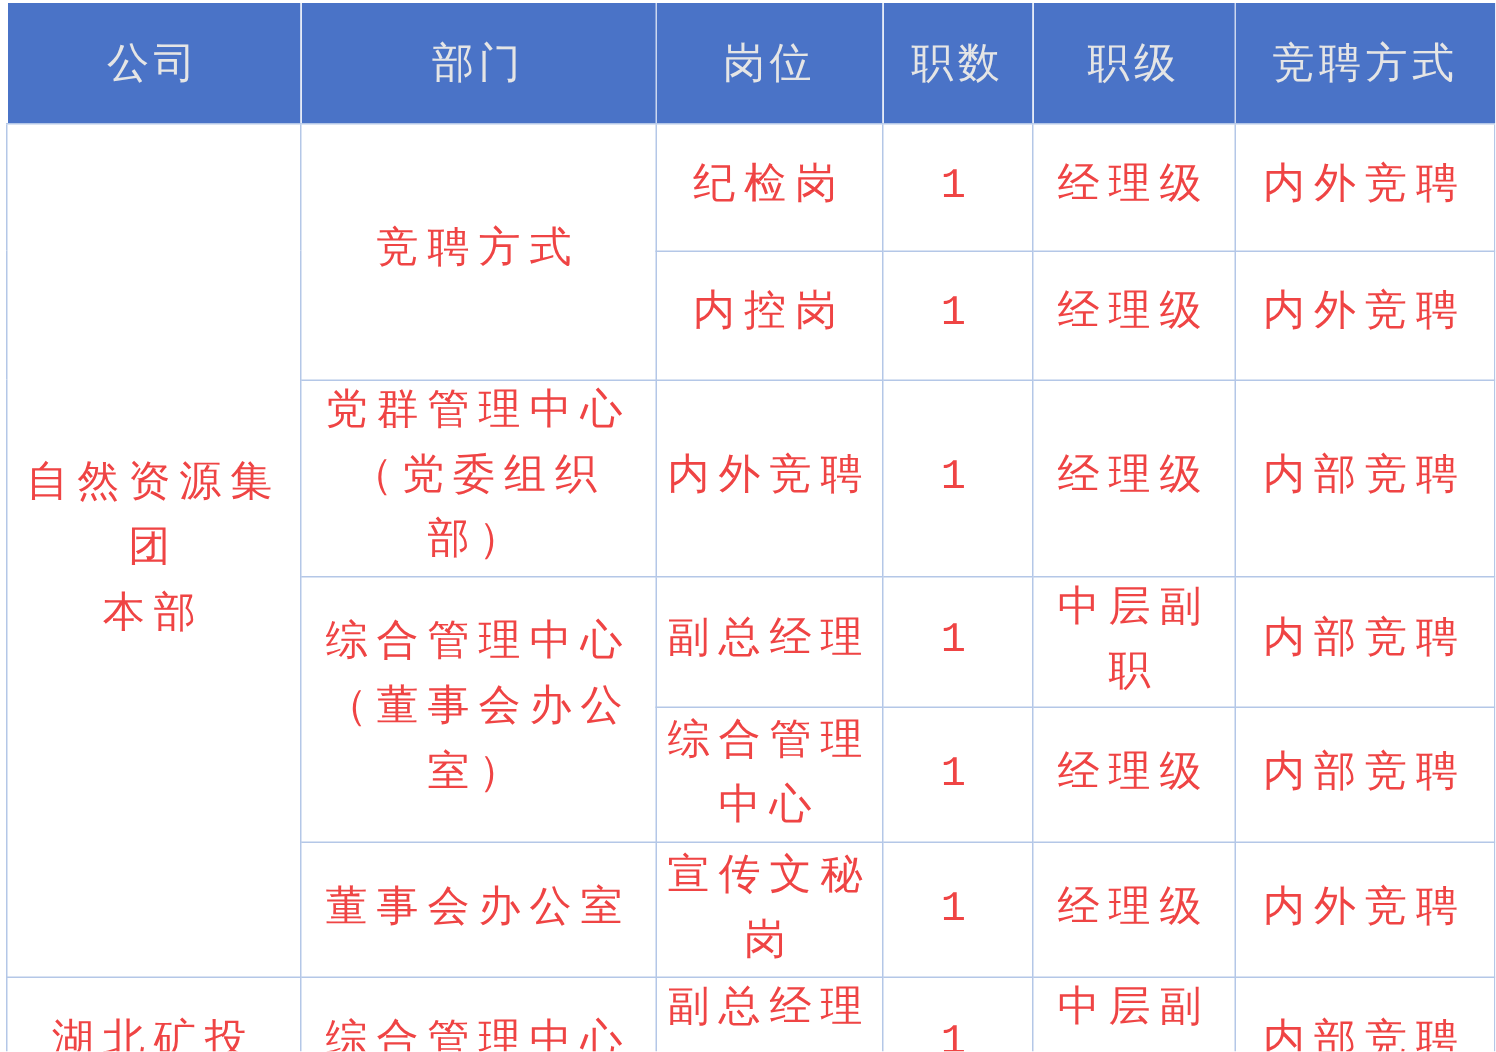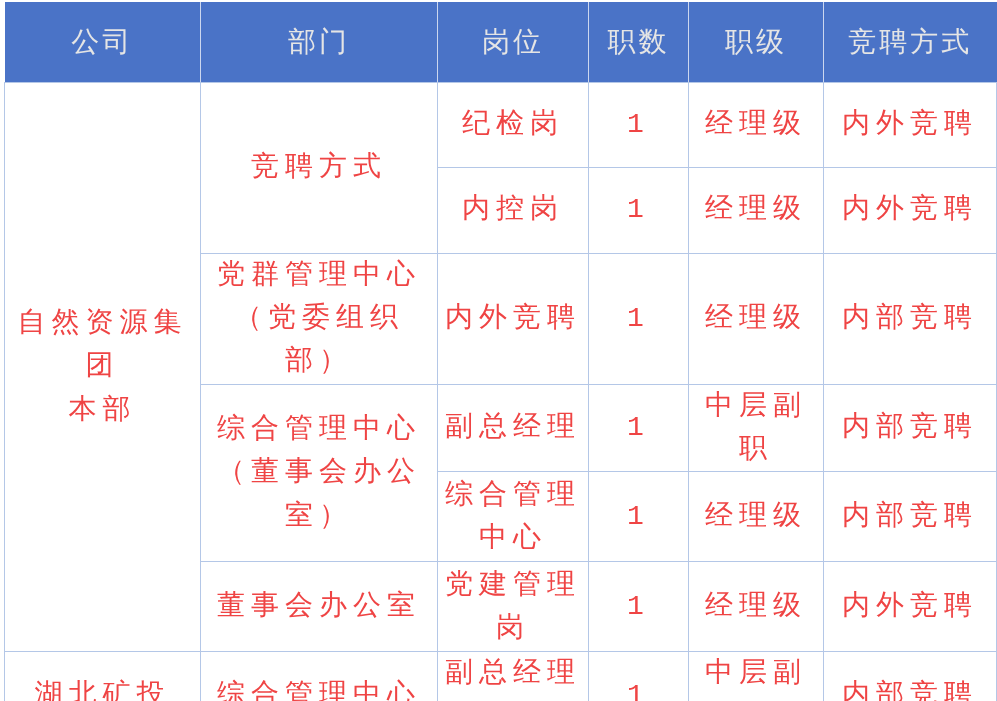--- a/index.html
+++ b/index.html
@@ -121,21 +121,21 @@
         <td>内部竞聘</td>
       </tr>
       <tr class="r5">
         <td>综合管理中心</td>
         <td>1</td>
         <td>经理级</td>
         <td>内部竞聘</td>
       </tr>
       <tr class="r6">
         <td>董事会办公室</td>
-        <td>党建管理岗</td>
+        <td>宣传文秘岗</td>
         <td>1</td>
         <td>经理级</td>
         <td>内外竞聘</td>
       </tr>
       <tr class="r7">
         <td>湖北矿投</td>
         <td>综合管理中心</td>
         <td>副总经理
 （财务）</td>
         <td>1</td>

